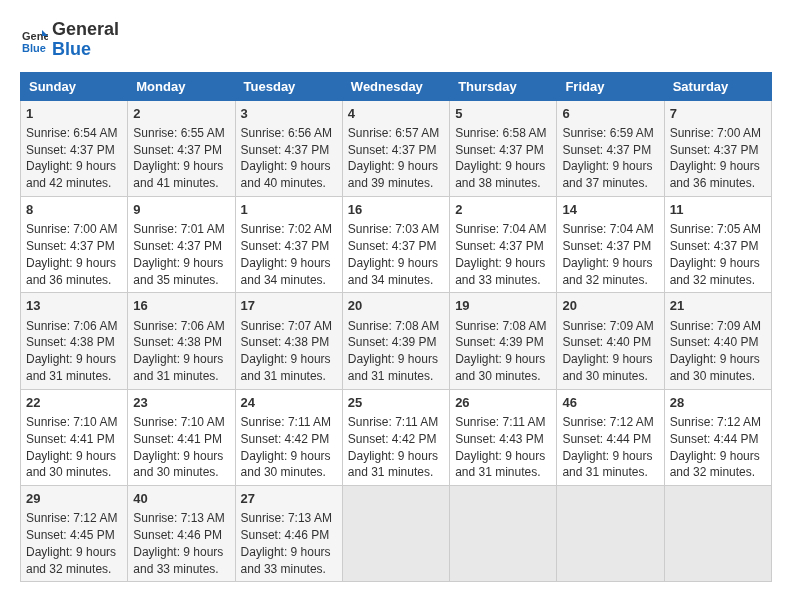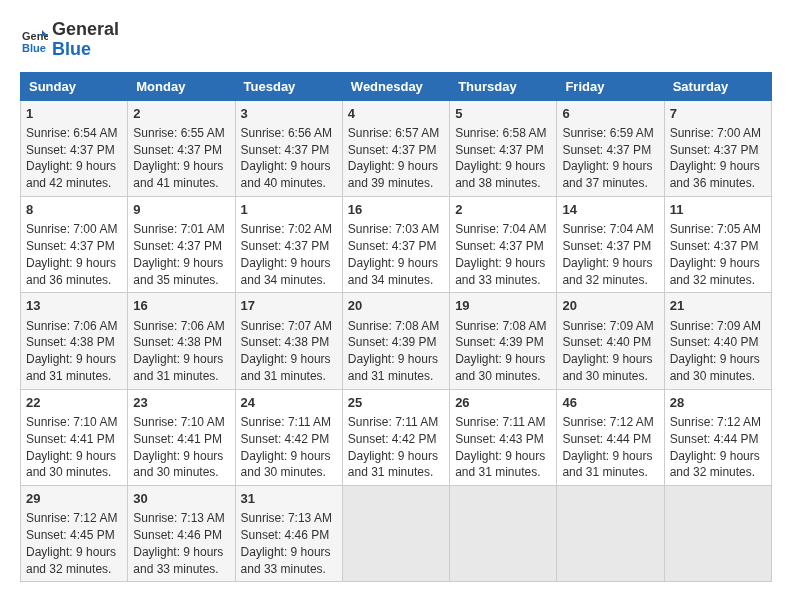--- a/index.html
+++ b/index.html
@@ -182,23 +182,23 @@
         <td><span class="day-number">26</span>
 <span class="day-info">Sunrise: 7:11 AM<br>Sunset: 4:43 PM<br>Daylight: 9 hours and 31 minutes.</span></td>
         <td><span class="day-number">46</span>
 <span class="day-info">Sunrise: 7:12 AM<br>Sunset: 4:44 PM<br>Daylight: 9 hours and 31 minutes.</span></td>
         <td><span class="day-number">28</span>
 <span class="day-info">Sunrise: 7:12 AM<br>Sunset: 4:44 PM<br>Daylight: 9 hours and 32 minutes.</span></td>
       </tr>
       <tr>
         <td><span class="day-number">29</span>
 <span class="day-info">Sunrise: 7:12 AM<br>Sunset: 4:45 PM<br>Daylight: 9 hours and 32 minutes.</span></td>
-        <td><span class="day-number">30</span>
+        <td><span class="day-number">40</span>
 <span class="day-info">Sunrise: 7:13 AM<br>Sunset: 4:46 PM<br>Daylight: 9 hours and 33 minutes.</span></td>
-        <td><span class="day-number">31</span>
+        <td><span class="day-number">27</span>
 <span class="day-info">Sunrise: 7:13 AM<br>Sunset: 4:46 PM<br>Daylight: 9 hours and 33 minutes.</span></td>
         <td class="empty"></td>
         <td class="empty"></td>
         <td class="empty"></td>
         <td class="empty"></td>
       </tr>
     </tbody>
 </table>
 
 </body></html>

